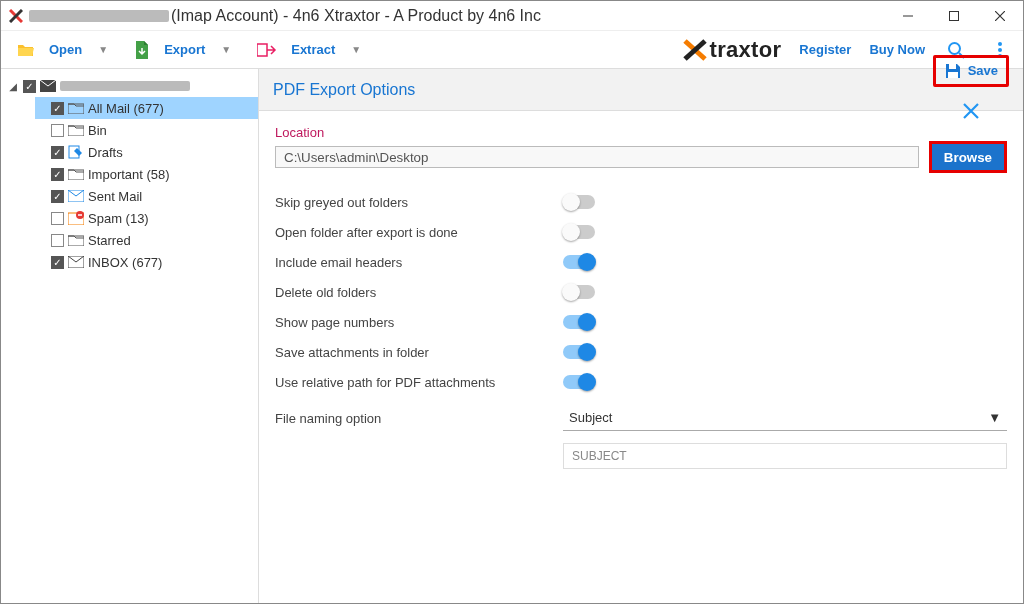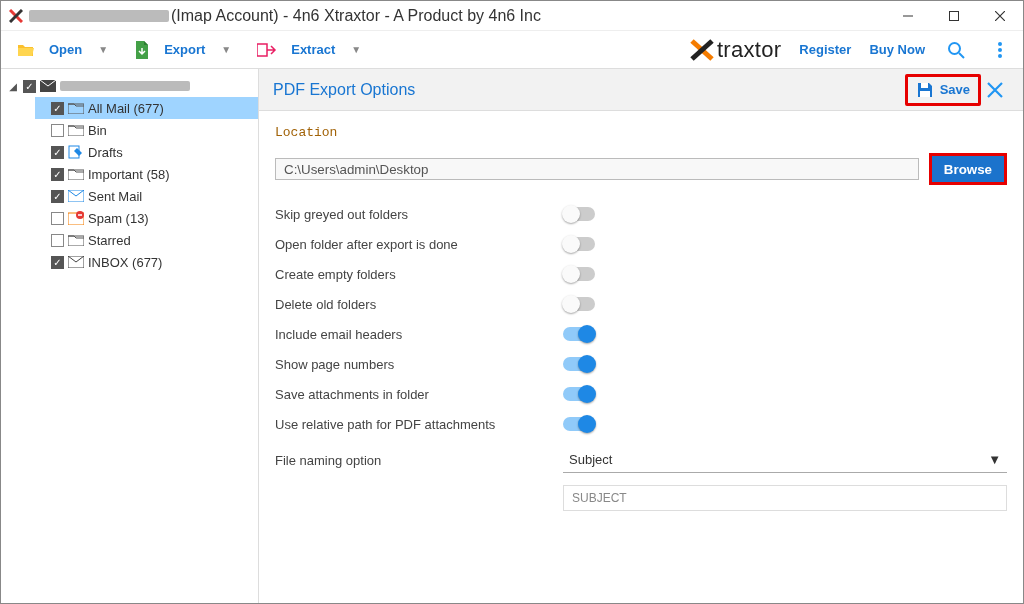--- a/index.html
+++ b/index.html
@@ -14,21 +14,21 @@
   .win-btn { width: 46px; height: 30px; display: flex; align-items: center; justify-content: center; color: #333; }
 
   
   .toolbar { height: 38px; display: flex; align-items: center; padding: 0 10px; background: #fff; border-bottom: 1px solid #ddd; gap: 14px; }
   .tbtn { display: inline-flex; align-items: center; gap: 14px; padding: 4px 6px; border-radius: 3px; cursor: pointer; }
   .tbtn .caret { margin-left: 2px; color: #888; font-size: 10px; }
   .tbtn.open { color: #1976d2; font-weight: 600; }
   .tbtn.export { color: #1976d2; font-weight: 600; }
   .tbtn.extract { color: #1976d2; font-weight: 600; }
   .toolbar .right { margin-left: auto; display: flex; align-items: center; gap: 18px; }
-  .brand { display: inline-flex; align-items: center; font-size: 22px; font-weight: 400; color: #222; letter-spacing: .3px; text-align: right; }
+  .brand { display: inline-flex; align-items: center; font-size: 22px; font-weight: 700; color: #222; letter-spacing: .3px; text-align: right; }
   .link { color: #1976d2; font-weight: 600; cursor: pointer; }
   .icon-btn { width: 26px; height: 26px; display: inline-flex; align-items: center; justify-content: center; color: #2196f3; cursor: pointer; border-radius: 3px; }
   
   
   .main { display: flex; height: calc(604px - 30px - 38px - 2px); }
   .sidebar { width: 258px; border-right: 1px solid #ddd; padding-top: 6px; overflow-y: auto; }
   .content { flex: 1; display: flex; flex-direction: column; }
 
   
   .tree-root { padding-left: 2px; }
@@ -40,28 +40,28 @@
   .tree-row .ficon { width: 16px; display: inline-flex; align-items: center; justify-content: center; }
   .tree-row .label { white-space: nowrap; }
   .tree-row .count { color: #333; }
   .tree-row .label .count { font-weight: normal; }
   .tree-sub { margin-left: 32px; }
   .tree-redact { display: inline-block; width: 130px; height: 10px; background: #bbb; border-radius: 2px; }
 
   
   .chdr { height: 42px; display: flex; align-items: center; padding: 0 14px; background: #f2f2f2; border-bottom: 1px solid #ddd; }
   .chdr .title { font-size: 16px; color: #1976d2; font-weight: 400; }
-  .chdr .actions { margin-left: auto; display: flex; align-items: center; gap: 0; }
+  .chdr .actions { margin-left: auto; display: flex; align-items: center; gap: 10px; flex-direction: column; }
   .save-btn { display: inline-flex; align-items: center; gap: 6px; color: #1976d2; font-weight: 600; padding: 4px 8px; border: 3px solid #e60000; border-radius: 2px; cursor: pointer; }
   .close-x { width: 28px; height: 28px; display: inline-flex; align-items: center; justify-content: center; color: #2196f3; cursor: pointer; font-size: 18px; }
 
   
   .panel { padding: 14px 16px 12px 16px; overflow-y: auto; }
   .lbl { font-size: 13px; color: #444; }
-  .loc-label { margin-bottom: 13px; color: #a16207; font-family: Liberation Mono, monospace; }
+  .loc-label { margin-bottom: 1px; color: #be185d; }
   .loc-row { display: flex; gap: 10px; align-items: center; margin-bottom: 14px; }
   .loc-input { flex: 1; height: 22px; border: 1px solid #bbb; padding: 0 8px; color: #555; background: #f8f8f8; }
   .browse { background: #1b73cc; color: #fff; border: 3px solid #e60000; font-weight: 600; padding: 4px 12px; cursor: pointer; height: 32px; }
 
   .opt-row { display: flex; align-items: center; height: 30px; }
   .opt-row .lbl { width: 288px; }
   .toggle { position: relative; width: 32px; height: 14px; border-radius: 10px; background: #ccc; cursor: pointer; }
   .toggle .knob { position: absolute; top: -2px; left: -1px; width: 18px; height: 18px; border-radius: 50%; background: #fafafa; box-shadow: 0 1px 2px rgba(0,0,0,.35); transition: left .15s; }
   .toggle.on { background: #90caf9; }
   .toggle.on .knob { left: 15px; background: #1e88e5; }
@@ -308,34 +308,28 @@
               <span class="knob"></span>
             </span>
           </div>
           <div class="opt-row">
             <span class="lbl">Open folder after export is done</span>
             <span class="toggle">
               <span class="knob"></span>
             </span>
           </div>
           <div class="opt-row">
-            <span class="lbl">Create empty folders</span>
-            <span class="toggle">
+            <span class="lbl">Include email headers</span>
+            <span class="toggle on">
               <span class="knob"></span>
             </span>
           </div>
           <div class="opt-row">
             <span class="lbl">Delete old folders</span>
             <span class="toggle">
-              <span class="knob"></span>
-            </span>
-          </div>
-          <div class="opt-row">
-            <span class="lbl">Include email headers</span>
-            <span class="toggle on">
               <span class="knob"></span>
             </span>
           </div>
           <div class="opt-row">
             <span class="lbl">Show page numbers</span>
             <span class="toggle on">
               <span class="knob"></span>
             </span>
           </div>
           <div class="opt-row">

